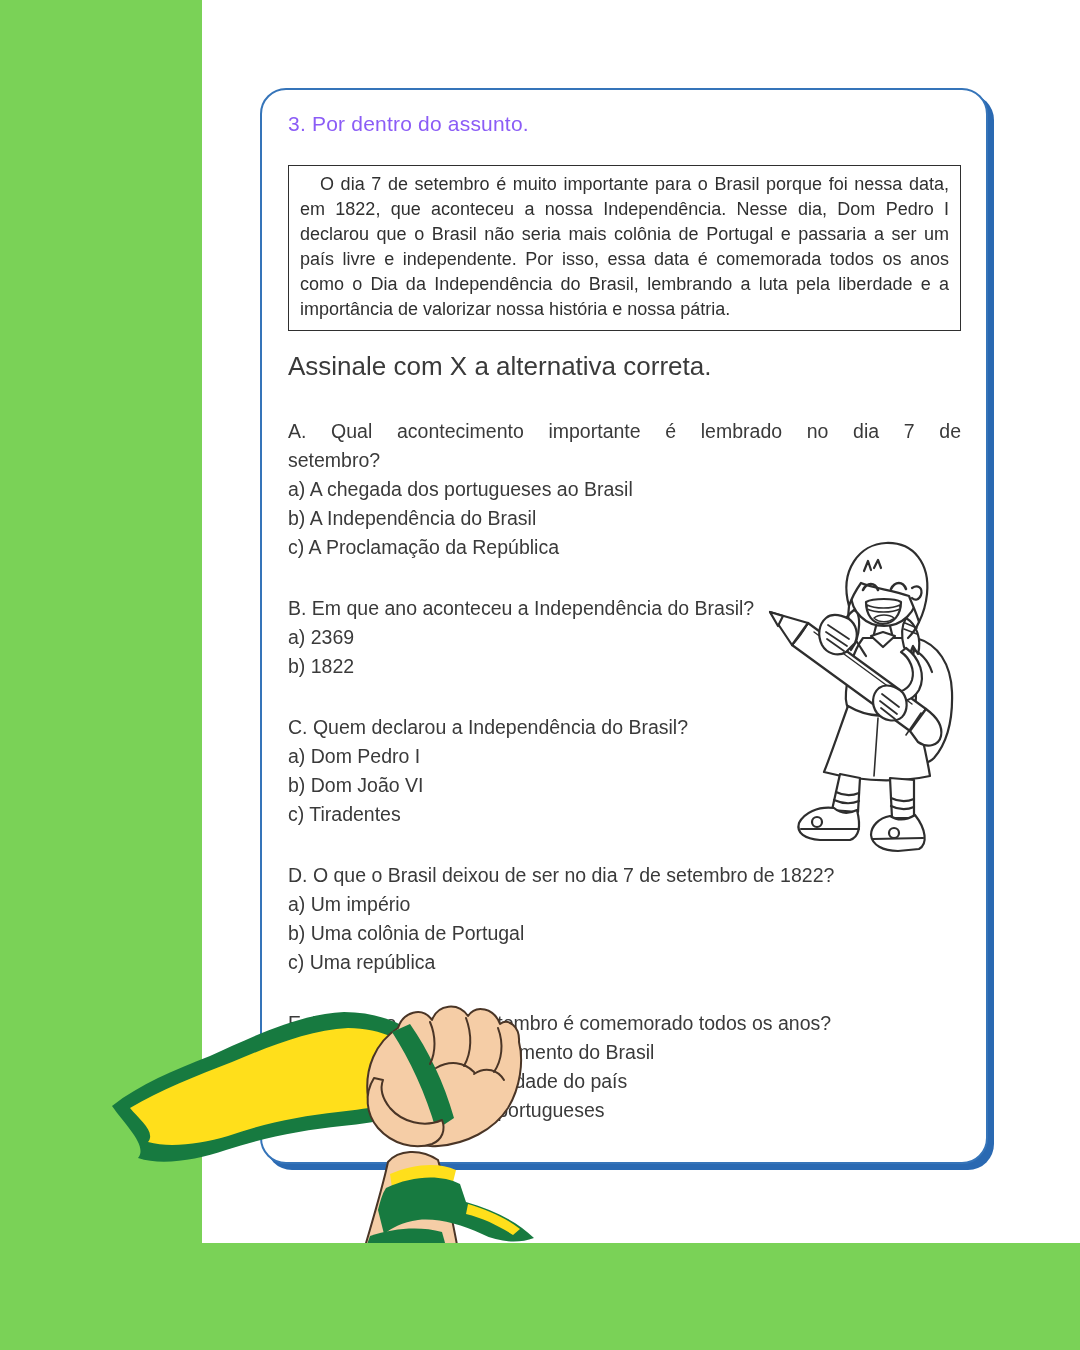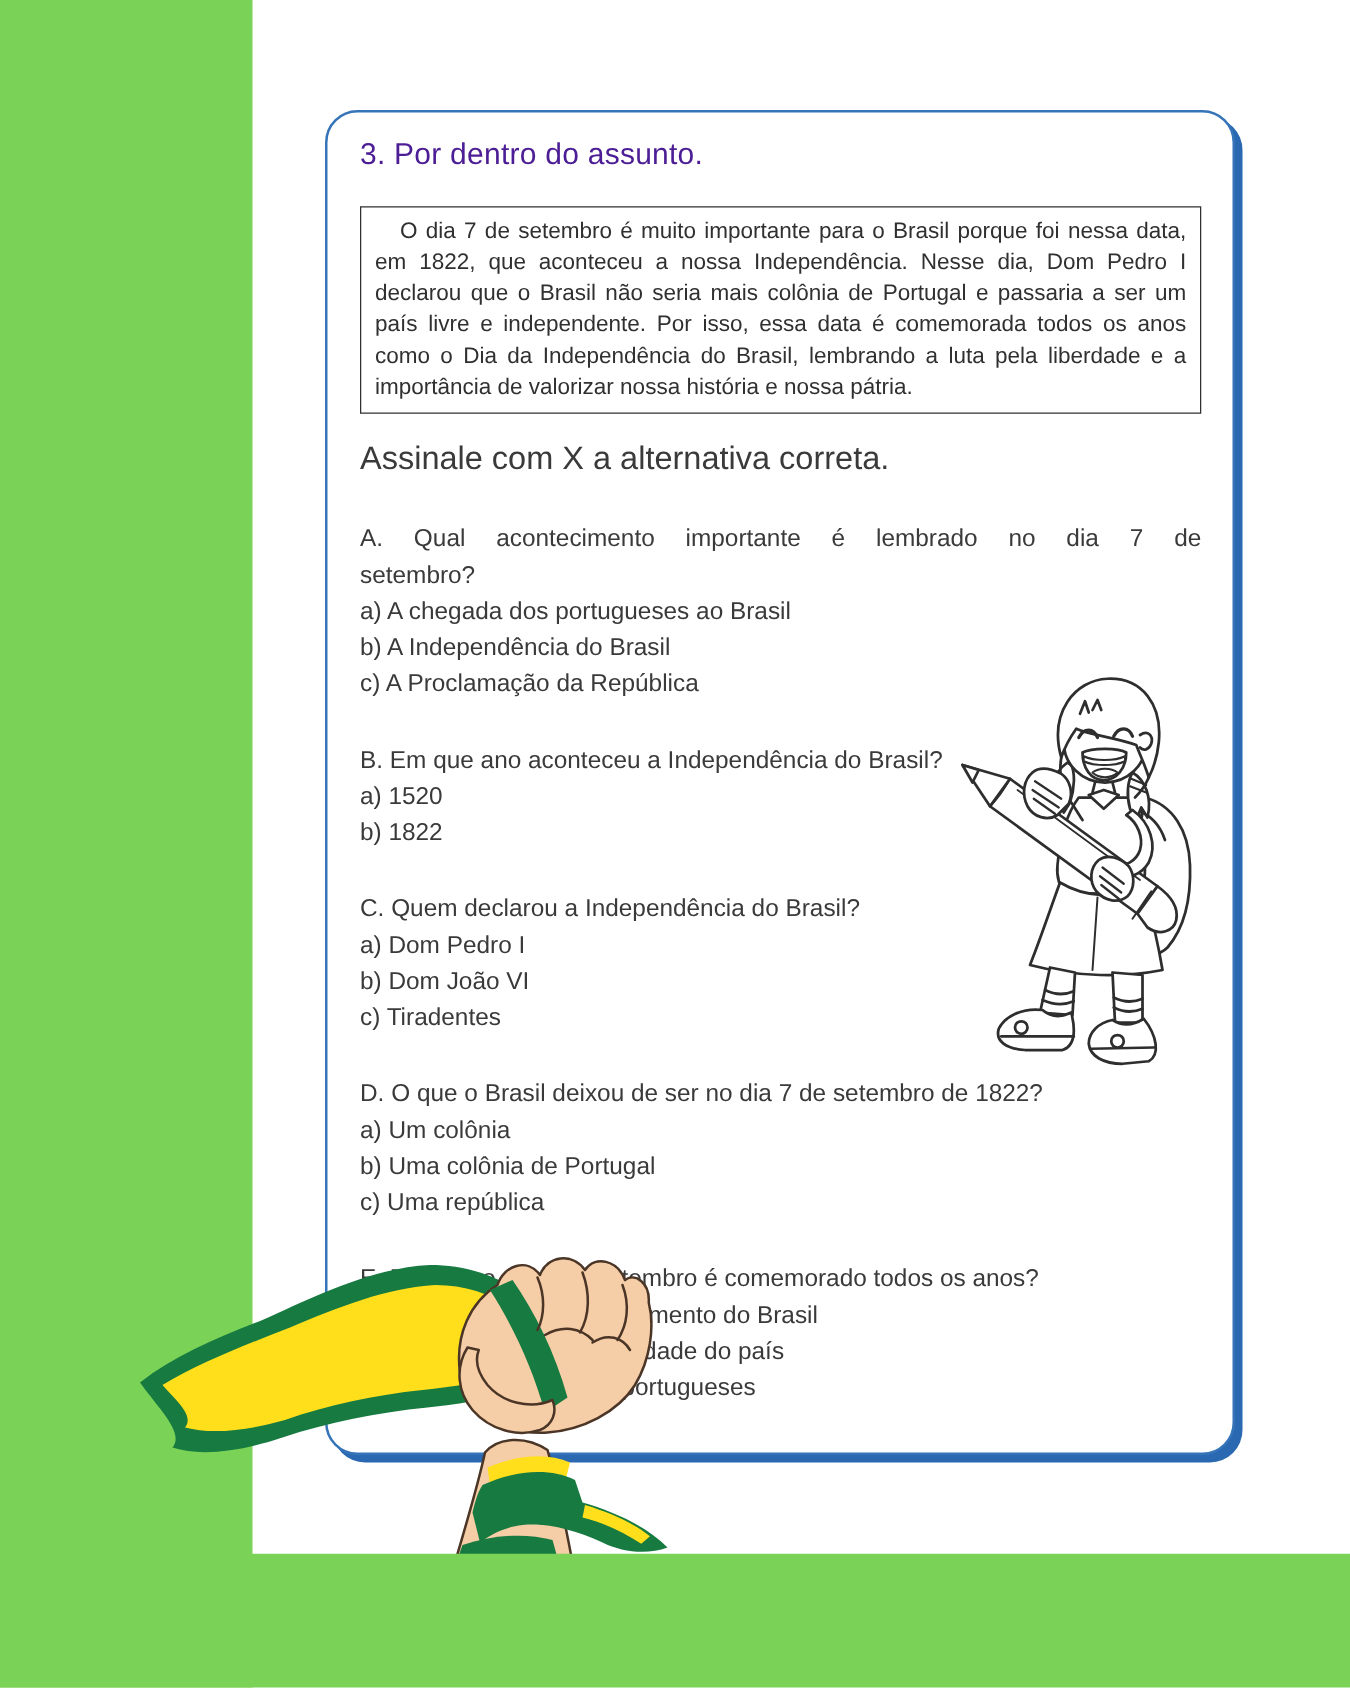--- a/index.html
+++ b/index.html
@@ -18,21 +18,21 @@
     background:#7ad257;z-index:6;
   }
   .card{
     position:absolute;left:260px;top:88px;width:728px;height:1076px;
     background:#ffffff;border:2px solid #3574b9;border-radius:26px;
     box-shadow:6px 6px 0 0 #2a69b2;
     box-sizing:border-box;z-index:2;
   }
   .card-inner{padding:20px 25px 0 26px;}
   .title{
-    font-size:24px;line-height:28px;color:#4c1d95;letter-spacing:.2px;
+    font-size:21px;line-height:28px;color:#8b5cf6;letter-spacing:.2px;
   }
   .intro-box{
     margin-top:27px;border:1.6px solid #2f2f2f;
     padding:6px 11px 8px 11px;
   }
   .intro-box p{
     margin:0;font-size:18px;line-height:25px;color:#303030;
     text-align:justify;text-indent:20px;
   }
   .instruction{margin-top:21px;font-size:26px;line-height:28px;}
@@ -66,34 +66,34 @@
     <section class="question q-first">
       <div class="justify-line">A. Qual acontecimento importante é lembrado no dia 7 de</div>
       <div class="q-label">setembro?</div>
       <div class="option">a) A chegada dos portugueses ao Brasil</div>
       <div class="option">b) A Independência do Brasil</div>
       <div class="option">c) A Proclamação da República</div>
     </section>
 
     <section class="question">
       <div class="q-label">B. Em que ano aconteceu a Independência do Brasil?</div>
-      <div class="option">a) 1520</div>
+      <div class="option">a) 2369</div>
       <div class="option">b) 1822</div>
     </section>
 
     <section class="question">
       <div class="q-label">C. Quem declarou a Independência do Brasil?</div>
       <div class="option">a) Dom Pedro I</div>
       <div class="option">b) Dom João VI</div>
       <div class="option">c) Tiradentes</div>
     </section>
 
     <section class="question">
       <div class="q-label">D. O que o Brasil deixou de ser no dia 7 de setembro de 1822?</div>
-      <div class="option">a) Um colônia</div>
+      <div class="option">a) Um império</div>
       <div class="option">b) Uma colônia de Portugal</div>
       <div class="option">c) Uma república</div>
     </section>
 
     <section class="question">
       <div class="q-label">E. Por que o dia 7 de setembro é comemorado todos os anos?</div>
       <div class="option">a) Para lembrar o descobrimento do Brasil</div>
       <div class="option">b) Para comemorar a liberdade do país</div>
       <div class="option">c) Para homenagear os portugueses</div>
     </section>

